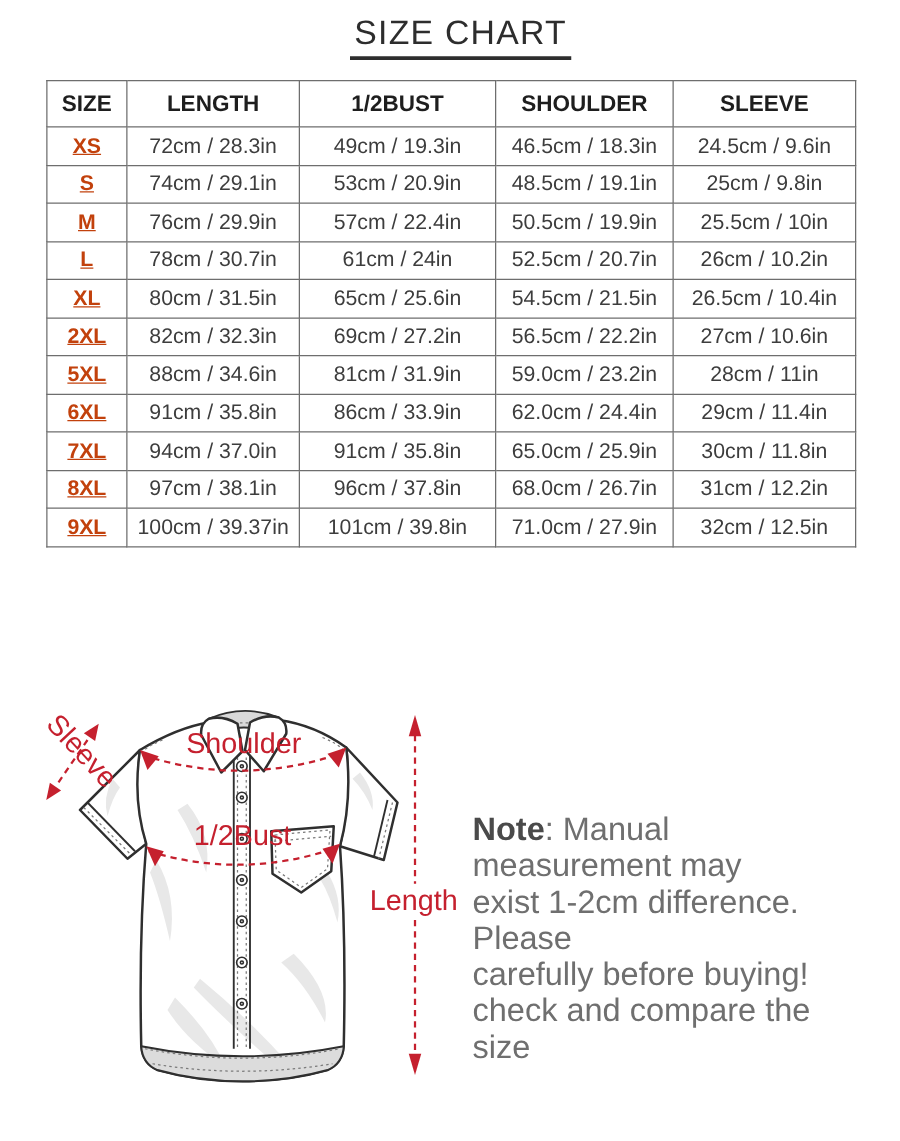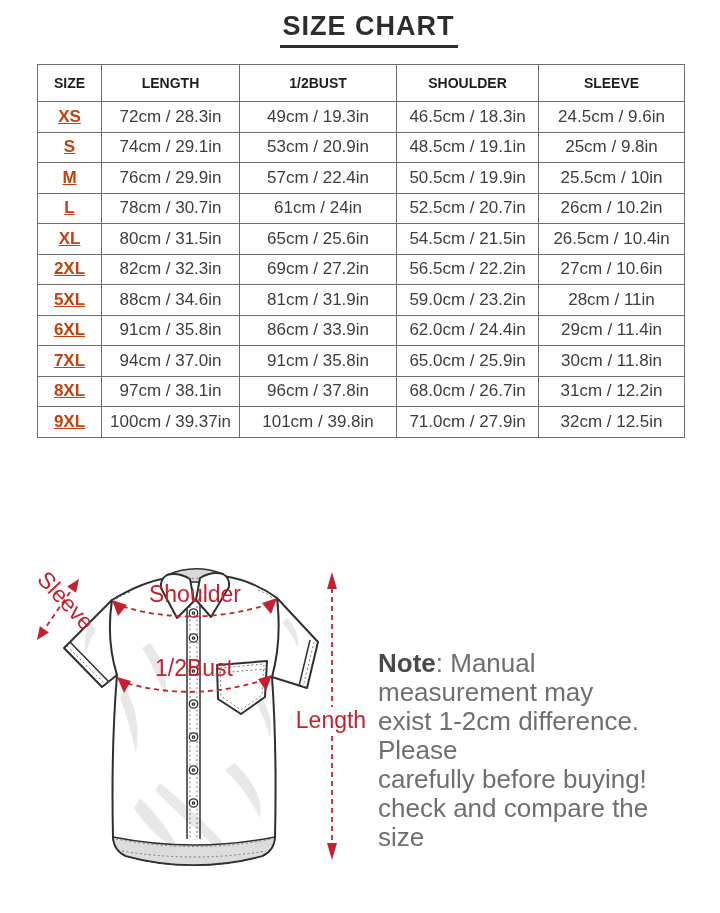--- a/index.html
+++ b/index.html
@@ -3,32 +3,32 @@
 <meta charset="utf-8">
 <style>
   html,body{margin:0;padding:0;}
   body{
     width:720px;height:913px;background:#ffffff;position:relative;overflow:hidden;
     font-family:"Liberation Sans",sans-serif;
     -webkit-font-smoothing:antialiased;
   }
   .title-wrap{position:absolute;top:11px;left:0;width:720px;text-align:center;}
   .title{
-    display:inline-block;font-size:27px;font-weight:bold;color:#2d2d2d;
+    display:inline-block;font-size:27px;font-weight:normal;color:#2d2d2d;
     letter-spacing:1px;border-bottom:3px solid #2d2d2d;padding:0 3px 3px 3px;margin-left:17px;
   }
   table.size-table{
     position:absolute;left:37px;top:64px;width:647px;
     border-collapse:collapse;table-layout:fixed;
   }
   .size-table th,.size-table td{
     border:1.5px solid #6e6e6e;text-align:center;vertical-align:middle;padding:0;
     white-space:nowrap;overflow:hidden;
   }
-  .size-table th{height:36px;font-size:14px;font-weight:bold;color:#1e1e1e;}
+  .size-table th{height:36px;font-size:18px;font-weight:bold;color:#1e1e1e;}
   .size-table td{height:29.5px;font-size:17px;color:#3d3d3d;font-weight:normal;}
   .size-table td.size-cell{font-weight:bold;color:#c2410c;text-decoration:underline;}
   .shirt-svg{position:absolute;left:30px;top:548px;}
   .outline{fill:#ffffff;stroke:#2f2f2f;stroke-width:2;stroke-linejoin:round;}
   .thin{stroke:#2f2f2f;stroke-width:1.5;fill:none;}
   .stitch{stroke:#7a7a7a;stroke-width:1;fill:none;stroke-dasharray:2,2.5;}
   .crease{fill:#e8e8e8;stroke:none;}
   .grayfill{fill:#dcdcdc;stroke:#2f2f2f;stroke-width:1.5;}
   .red-dash{stroke:#c5202e;stroke-width:1.8;fill:none;stroke-dasharray:5,4;}
   .red-head{fill:#c5202e;stroke:none;}

